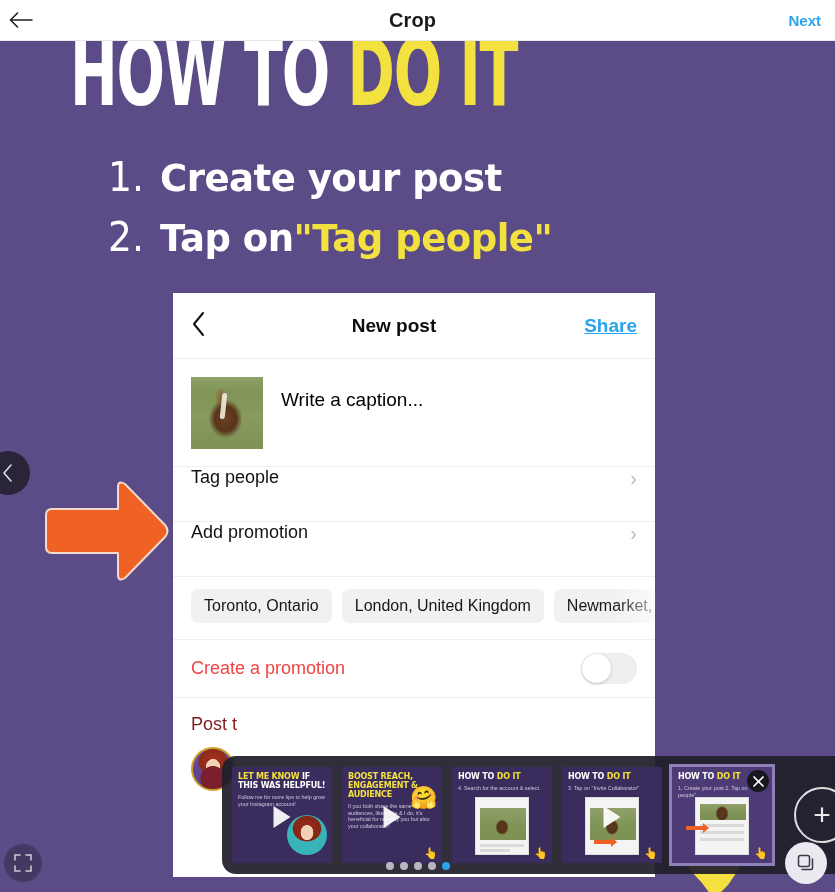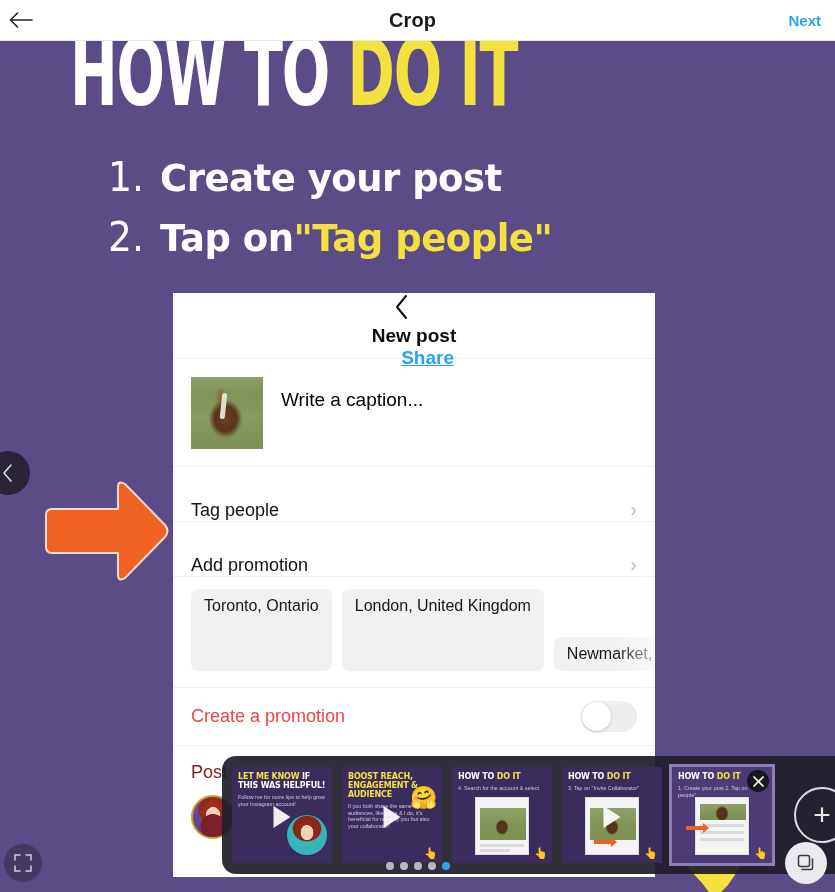--- a/index.html
+++ b/index.html
@@ -59,21 +59,21 @@
   .steps .hl { color: #f2e13f; }
 
   
   .igcard {
     position: absolute; left: 173px; top: 252px;
     width: 482px; height: 584px;
     background: #ffffff; overflow: hidden;
   }
   .ig-header {
     height: 66px; display: flex; align-items: center;
-    border-bottom: 1px solid #efefef; padding: 0 18px; flex-direction: column;
+    border-bottom: 1px solid #efefef; padding: 0 18px;
   }
   .ig-header .chev { width: 40px; cursor: pointer; }
   .ig-header .ttl {
     flex: 1; text-align: center; font-size: 19px; font-weight: bold; color: #0d0d0d;
   }
   .ig-header .share {
     width: 80px; text-align: right; font-size: 19px; font-weight: bold;
     color: #2aa3ef; text-decoration: underline; cursor: pointer;
   }
 
@@ -91,36 +91,36 @@
   }
   .thumb::after {
     content: ""; position: absolute; left: 41%; top: 22%; width: 5px; height: 26px;
     background: #f0ece0; border-radius: 3px; transform: rotate(6deg); opacity: .9;
   }
   .ig-caption .ph {
     font-size: 19px; color: #000000; padding: 12px 0 0 18px;
   }
 
   .ig-row {
-    height: 55px; display: flex; align-items: flex-end; padding: 0 18px;
+    height: 55px; display: flex; align-items: flex-start; padding: 0 18px;
     border-bottom: 1px solid #efefef; font-size: 18px; color: #121212; cursor: pointer; gap: 8px;
   }
   .ig-row .lbl { flex: 1; }
   .ig-row .arrow { color: #bdbdbd; font-size: 20px; }
 
   .chips {
     display: flex; gap: 10px; padding: 12px 18px 16px; overflow: hidden;
     border-bottom: 1px solid #efefef; position: relative;
   }
   .chip {
     background: #f1f1f1; border-radius: 7px; padding: 8px 13px;
     font-size: 16px; color: #161616; white-space: nowrap; cursor: pointer;
   }
   .chip.cut { -webkit-mask-image: linear-gradient(90deg,#000 55%,rgba(0,0,0,.15) 100%);
-              mask-image: linear-gradient(90deg,#000 55%,rgba(0,0,0,.15) 100%); margin-top: 48px; }
+              mask-image: linear-gradient(90deg,#000 55%,rgba(0,0,0,.15) 100%); }
 
   .ig-toggle-row {
     height: 58px; display: flex; align-items: center; padding: 0 18px;
     border-bottom: 1px solid #efefef; font-size: 18px; color: #ef4444;
   }
   .ig-toggle-row .lbl { flex: 1; }
   .toggle {
     width: 56px; height: 31px; background: #eceef0; border-radius: 16px;
     position: relative; cursor: pointer;
   }

